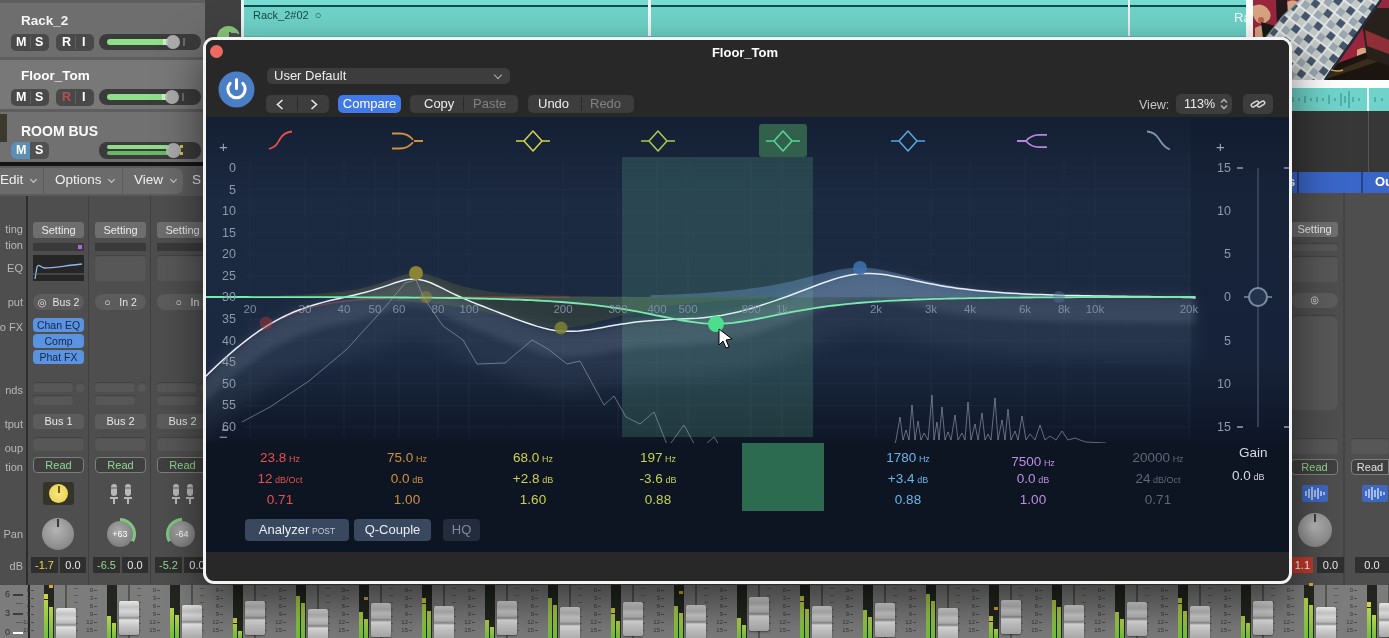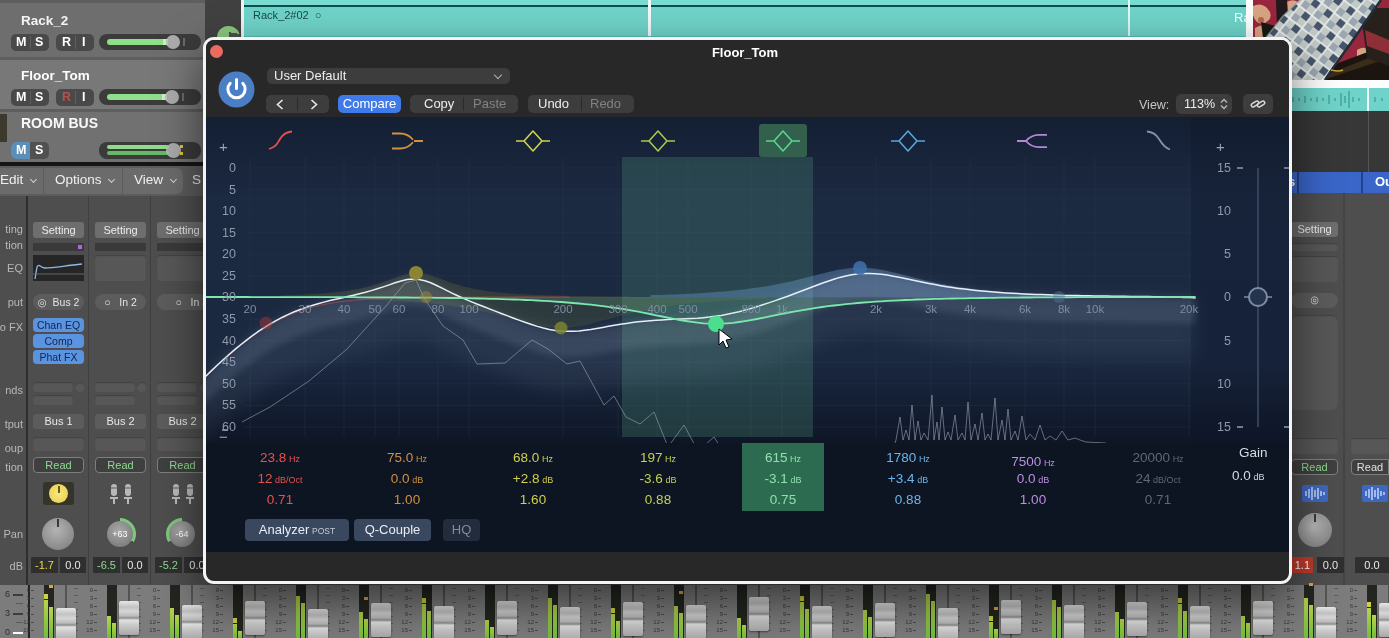--- a/index.html
+++ b/index.html
@@ -42,21 +42,21 @@
       </div>
   <div class="abs" style="left:99px;top:29px;width:102px;height:16px;border-radius:8px;background:#3b3b3b;">
     <div class="abs" style="left:8px;top:5px;width:58px;height:6px;border-radius:3px;background:#8ede8a;"></div>
     <div class="abs" style="left:63px;top:5px;width:5px;height:6px;background:#c8f0c0;"></div>
     <div class="abs" style="left:66px;top:1px;width:14px;height:14px;border-radius:7px;background:rgba(185,185,185,0.9);"></div>
     <div class="abs" style="left:83px;top:4px;width:2px;height:8px;background:#6a6a6a;"></div>
   </div>
  </div>
  <div class="abs" style="left:0;top:112px;width:244px;height:53px;background:#717171;">
   <div class="abs" style="left:0px;top:2px;width:7px;height:28px;background:#3c3a2c;"></div>
-  <div class="abs" style="left:21px;top:3px;color:#fafafa;font-size:14px;font-weight:bold;">ROOM BUS</div>
+  <div class="abs" style="left:21px;top:11px;color:#fafafa;font-size:14px;font-weight:bold;">ROOM BUS</div>
   <div class="abs" style="left:11px;top:30px;width:38px;height:17px;background:#515151;border-radius:5px;color:#fff;font-size:12.5px;font-weight:bold;">
     <div class="abs" style="left:0;top:0;width:19px;height:17px;border-radius:5px 0 0 5px;background:#5b8fb8;"></div>
     <span style="position:absolute;left:5px;top:1px;">M</span>
         <span style="position:absolute;left:24px;top:1px;">S</span>
       </div>
   <div class="abs" style="left:99px;top:30px;width:102px;height:17px;border-radius:8px;background:#3b3b3b;">
     <div class="abs" style="left:8px;top:3px;width:62px;height:4px;border-radius:2px;background:#90dc8c;"></div>
     <div class="abs" style="left:8px;top:9px;width:62px;height:4px;border-radius:2px;background:#68b868;"></div>
     <div class="abs" style="left:67px;top:1px;width:15px;height:15px;border-radius:8px;background:rgba(190,190,190,0.85);"></div>
     <div class="abs" style="left:81px;top:3px;width:3px;height:3px;background:#d8c33e;"></div>
@@ -1196,25 +1196,20 @@
 <div style="position:absolute;left:267px;top:403px;width:120px;text-align:center;color:#cfd04d;">
 <div style="height:21px;line-height:21px;margin-top:4px;font-size:13.5px;">68.0 <span style="font-size:9px;">Hz</span></div>
 <div style="height:21px;line-height:21px;font-size:13.5px;">+2.8 <span style="font-size:9px;">dB</span></div>
 <div style="height:21px;line-height:21px;font-size:13.5px;">1.60</div>
 </div>
 <div style="position:absolute;left:392px;top:403px;width:120px;text-align:center;color:#c3d055;">
 <div style="height:21px;line-height:21px;margin-top:4px;font-size:13.5px;">197 <span style="font-size:9px;">Hz</span></div>
 <div style="height:21px;line-height:21px;font-size:13.5px;">-3.6 <span style="font-size:9px;">dB</span></div>
 <div style="height:21px;line-height:21px;font-size:13.5px;">0.88</div>
 </div>
-<div style="position:absolute;left:517px;top:403px;width:120px;text-align:center;color:#8fe0ae;">
-<div style="height:21px;line-height:21px;margin-top:4px;font-size:13.5px;">615 <span style="font-size:9px;">Hz</span></div>
-<div style="height:21px;line-height:21px;font-size:13.5px;">-3.1 <span style="font-size:9px;">dB</span></div>
-<div style="height:21px;line-height:21px;font-size:13.5px;">0.75</div>
-</div>
 <div style="position:absolute;left:642px;top:403px;width:120px;text-align:center;color:#6cb5ea;">
 <div style="height:21px;line-height:21px;margin-top:4px;font-size:13.5px;">1780 <span style="font-size:9px;">Hz</span></div>
 <div style="height:21px;line-height:21px;font-size:13.5px;">+3.4 <span style="font-size:9px;">dB</span></div>
 <div style="height:21px;line-height:21px;font-size:13.5px;">0.88</div>
 </div>
 <div style="position:absolute;left:767px;top:403px;width:120px;text-align:center;color:#bb8fe2;">
 <div style="height:21px;line-height:30px;margin-top:4px;font-size:13.5px;">7500 <span style="font-size:9px;">Hz</span></div>
 <div style="height:21px;line-height:21px;font-size:13.5px;">0.0 <span style="font-size:9px;">dB</span></div>
 <div style="height:21px;line-height:21px;font-size:13.5px;">1.00</div>
 </div>

